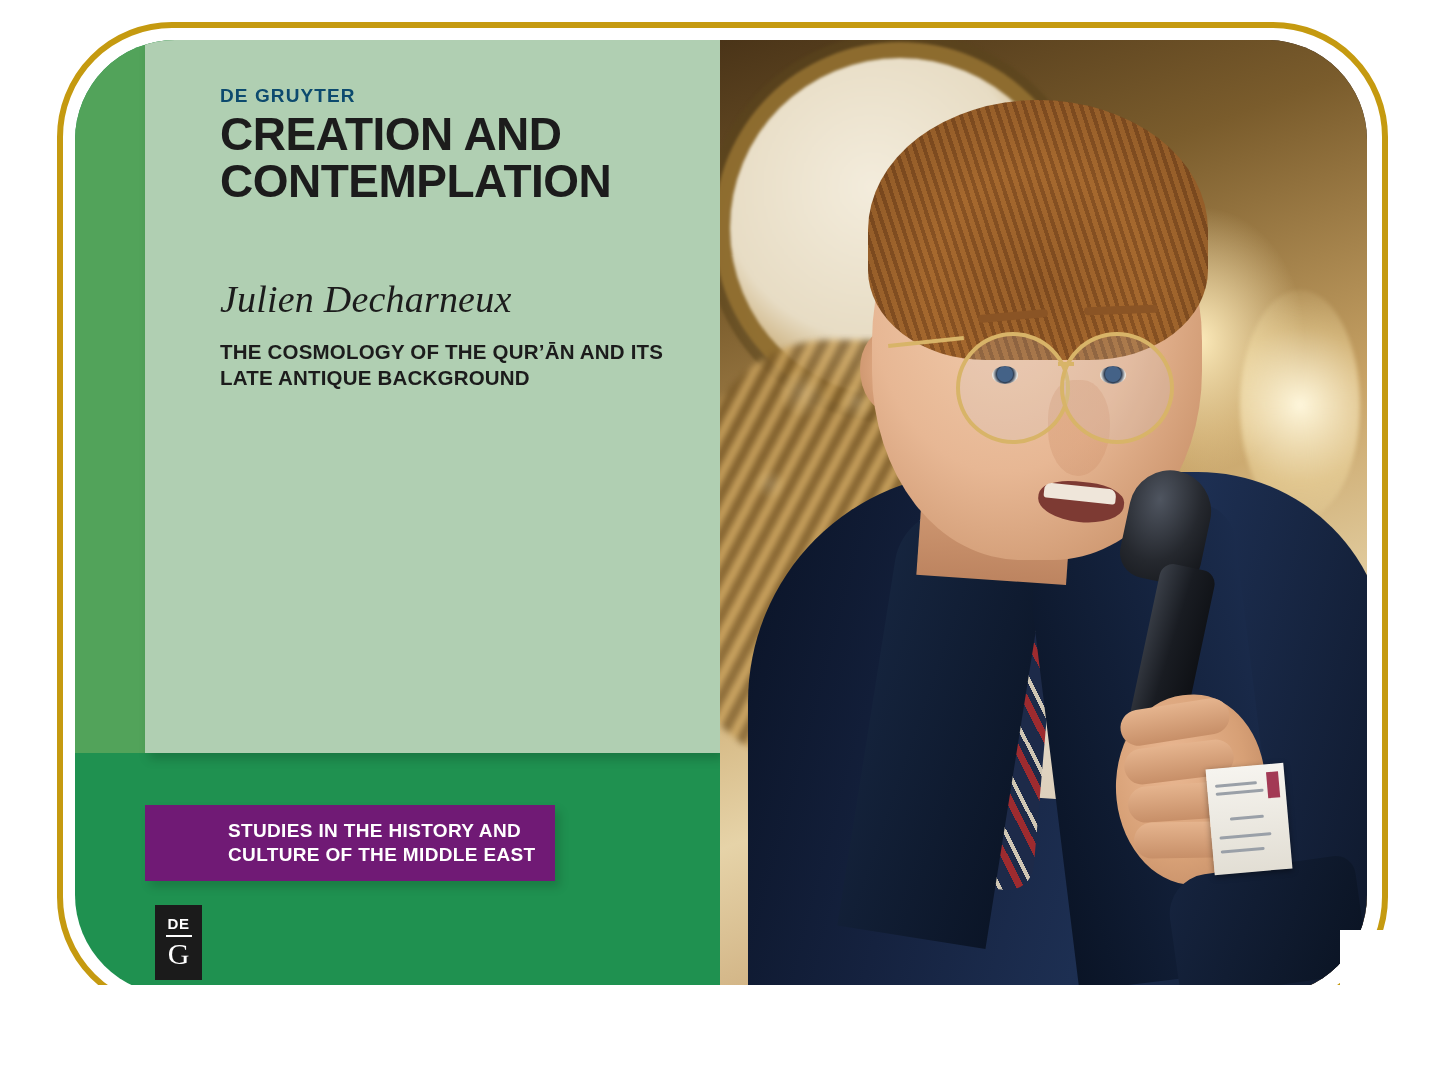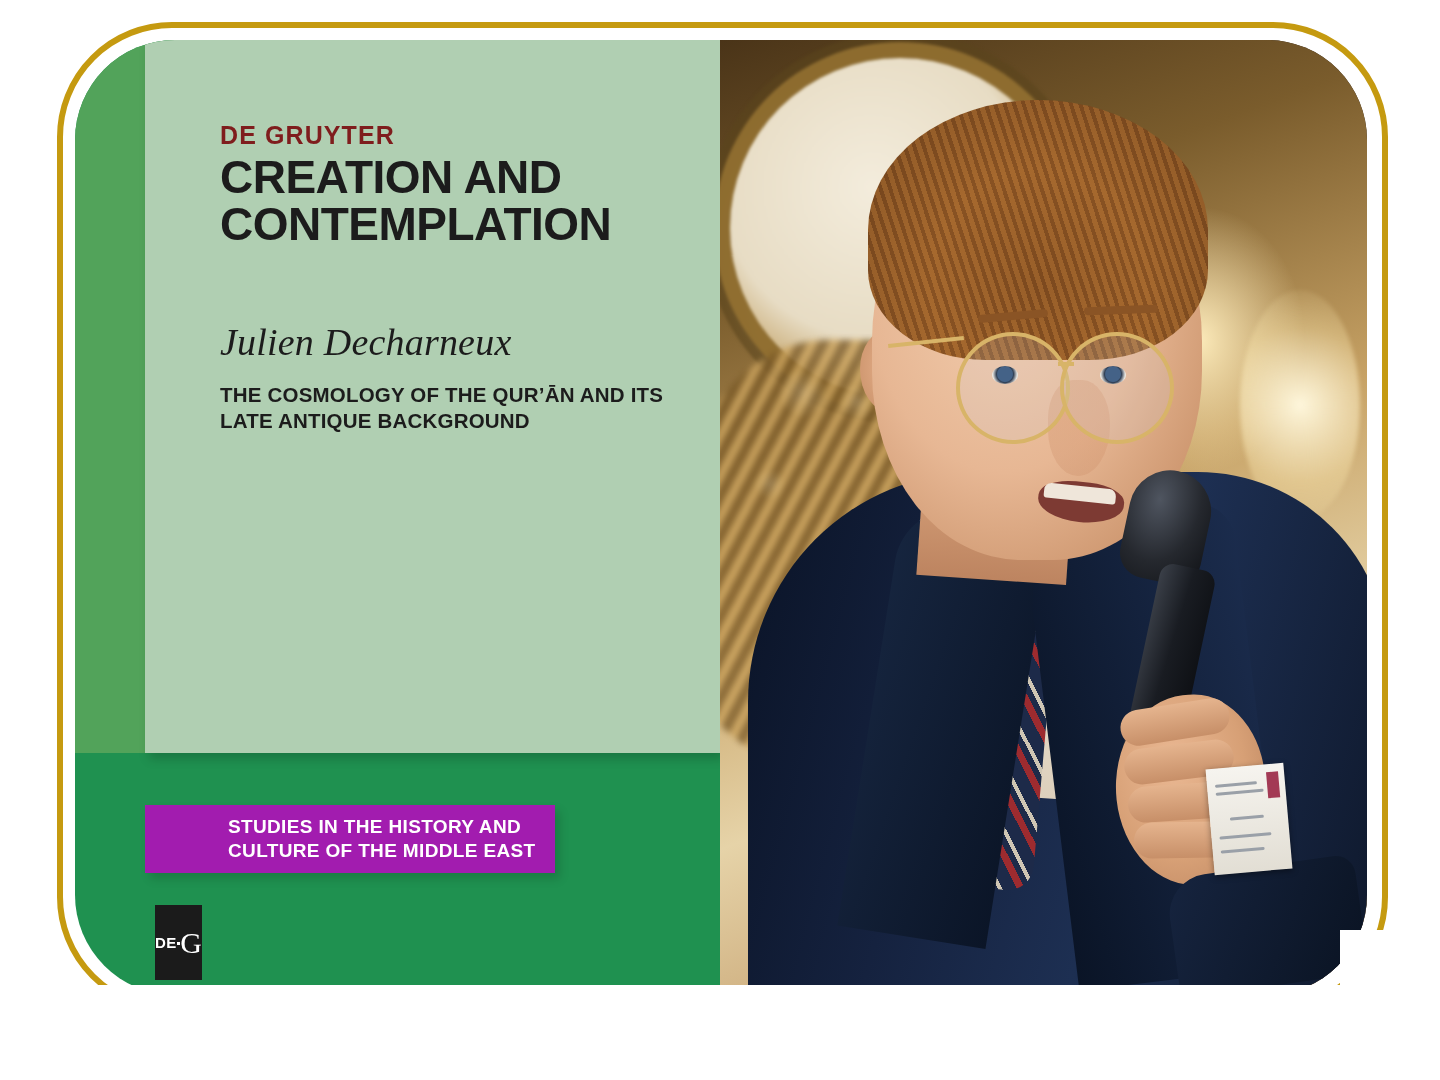--- a/index.html
+++ b/index.html
@@ -81,25 +81,24 @@
     box-shadow: 4px 6px 10px rgba(0,0,0,0.18);
   }
   #cover-inner {
     position: absolute;
     left: 0; top: 0; right: 0; bottom: 0;
     padding: 45px 40px 0 75px;
     box-sizing: border-box;
   }
 
   #publisher-wordmark {
-    font-size: 25px;
+    font-size: 19px;
     font-weight: bold;
     letter-spacing: 1.1px;
-    color: #7f1d1d;
-    margin-top: 36px;
+    color: #0c4a6e;
   }
 
   #author-name {
     margin-top: 72px;
     font-family: "Liberation Serif", serif;
     font-style: italic;
     font-size: 38px;
     color: #1c1c1c;
     letter-spacing: 0.2px;
   }
@@ -123,22 +122,22 @@
     color: #1c1c1c;
     text-transform: uppercase;
   }
 
   
   #series-band {
     position: absolute;
     left: 70px;
     top: 765px;
     width: 410px;
-    height: 68px;
-    background: #a21caf;
+    height: 76px;
+    background: #701a75;
     box-shadow: 5px 6px 9px rgba(0,0,0,0.15);
     display: flex;
     align-items: center;
   }
   #series-label {
     color: #ffffff;
     font-size: 19px;
     font-weight: bold;
     line-height: 1.26;
     letter-spacing: 0.35px;
@@ -149,21 +148,21 @@
   
   #deg-logo {
     position: absolute;
     left: 80px;
     top: 865px;
     width: 47px;
     height: 75px;
     background: #1b1b1b;
     color: #ffffff;
     display: flex;
-    flex-direction: row;
+    flex-direction: column;
     align-items: center;
     justify-content: center;
   }
   #deg-top {
     font-size: 15px;
     font-weight: bold;
     letter-spacing: 0.5px;
     line-height: 1;
   }
   #deg-rule {

